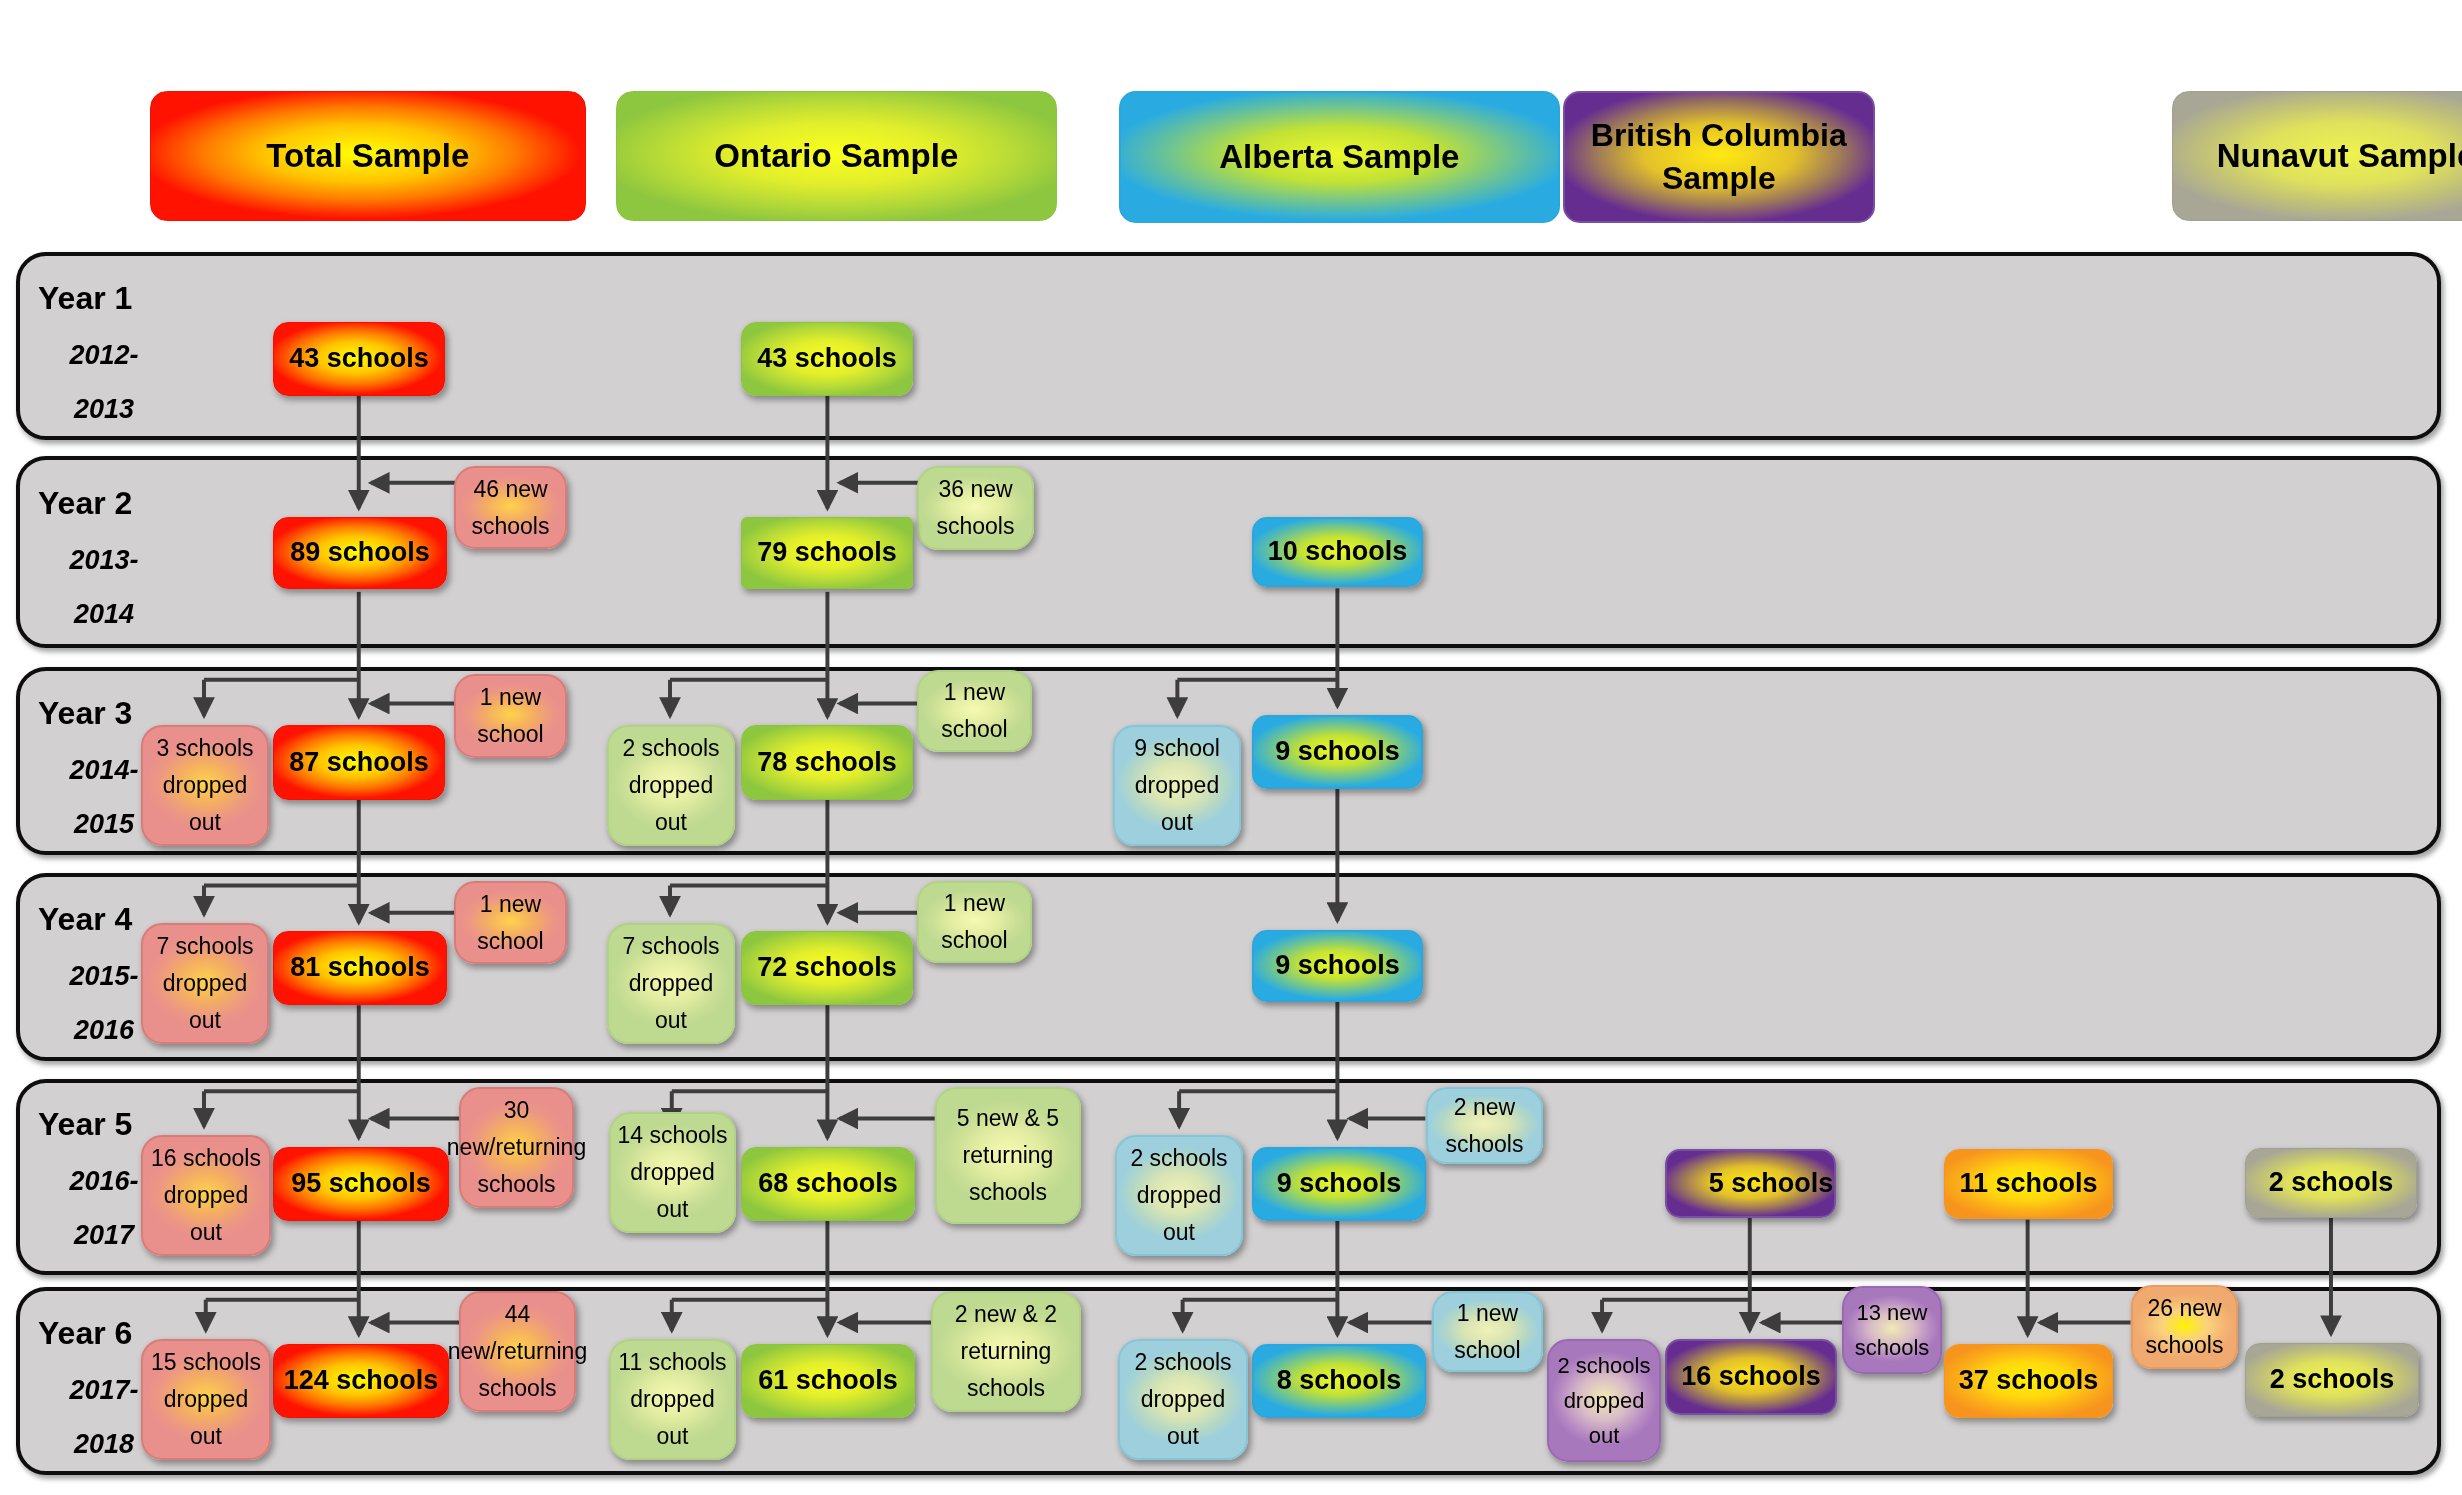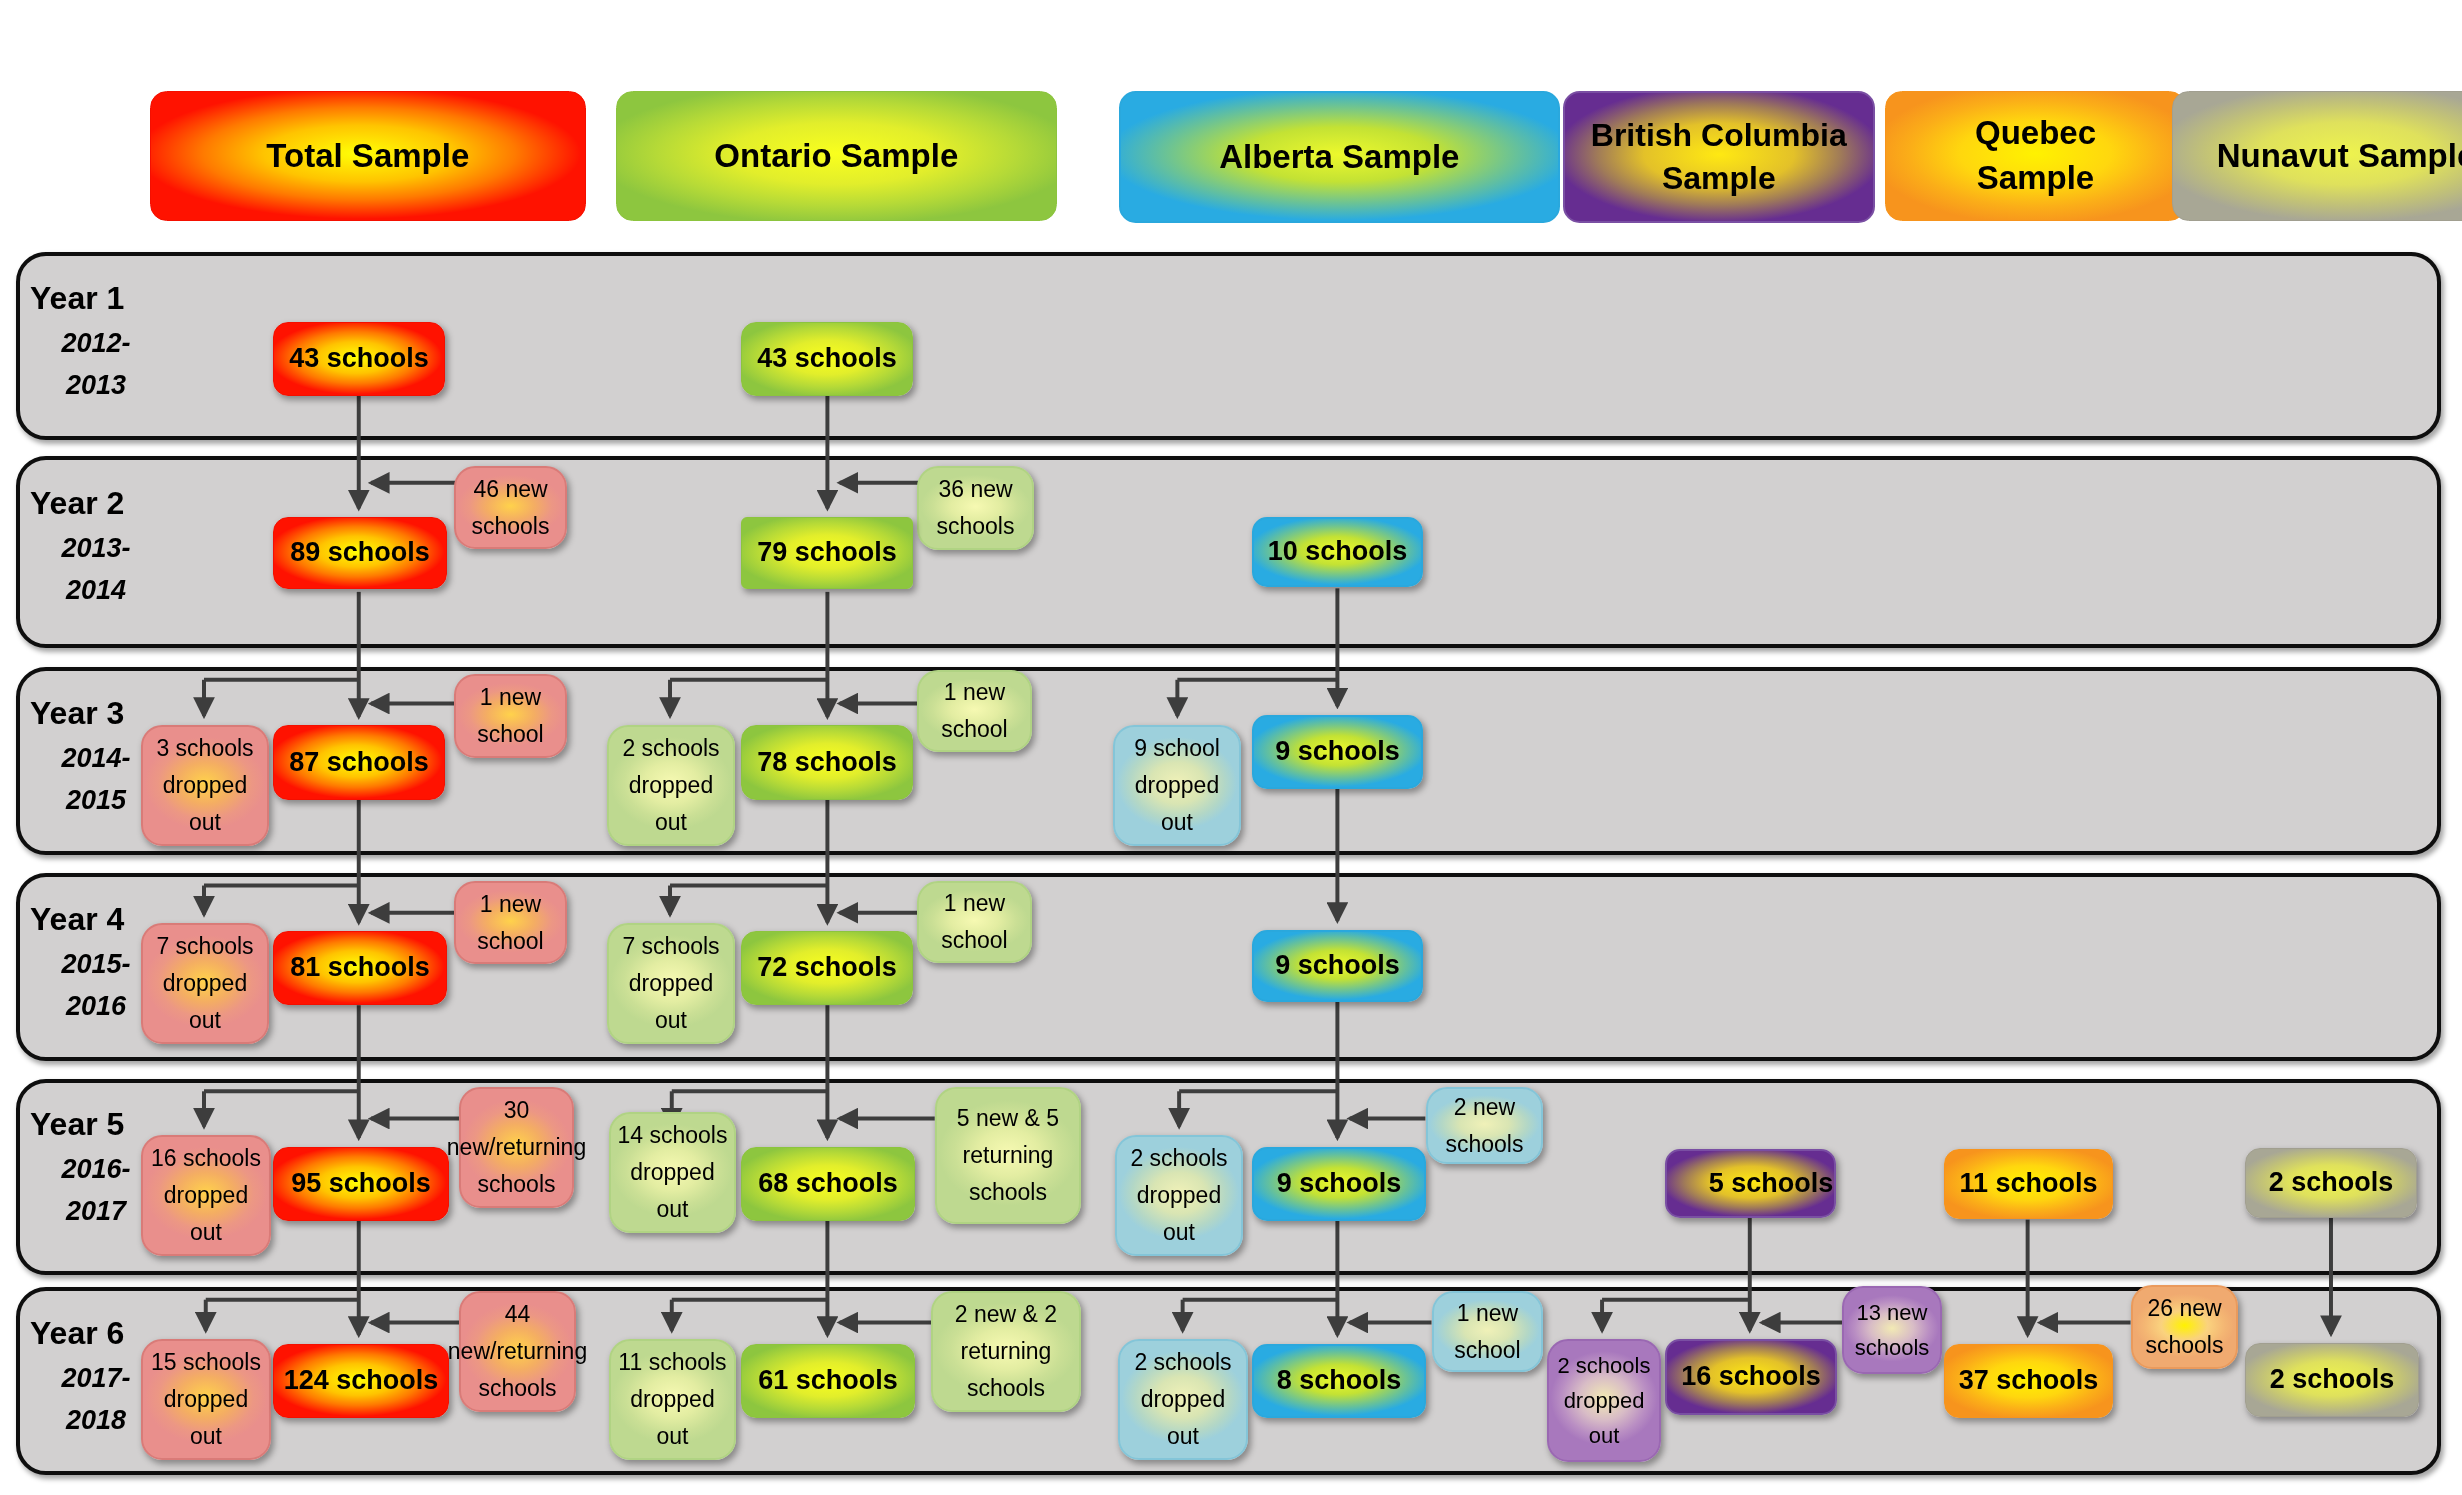--- a/index.html
+++ b/index.html
@@ -25,21 +25,21 @@
   .orange{background:radial-gradient(ellipse 60% 60% at 50% 48%,#fff200 0%,#ffd70e 42%,#fbae18 70%,#f7941d 92%);border:1.8px solid #f7941d;}
   .khaki {background:radial-gradient(ellipse 60% 58% at 50% 48%,#eef34e 0%,#dfe15c 42%,#c2c277 68%,#a8a795 92%);border:1.8px solid #a19f90;}
 
   .pink   {background:radial-gradient(ellipse 54% 44% at 50% 48%,#ffd24b 0%,#f4ae62 40%,#ec9784 70%,#e98f8c 90%);border:2.6px solid #d97b78;}
   .lgreen {background:radial-gradient(ellipse 54% 44% at 50% 48%,#f6f9b2 0%,#e3eda2 40%,#cadf95 70%,#bed990 90%);border:2.6px solid #b0d383;}
   .lblue  {background:radial-gradient(ellipse 54% 44% at 50% 48%,#f0f1b8 0%,#d9e5b3 40%,#b3d7c6 70%,#9dd0dc 90%);border:2.6px solid #84c5d8;}
   .lpurple{background:radial-gradient(ellipse 54% 44% at 50% 48%,#f2eab4 0%,#d8bcc6 42%,#b98ec3 72%,#a878bd 90%);border:2.6px solid #9a68b2;}
   .lorange{background:radial-gradient(ellipse 54% 44% at 50% 48%,#fff200 0%,#fad27e 42%,#f4b673 72%,#f0aa70 90%);border:2.6px solid #ea9a5c;}
 
   .yearblock{position:absolute;z-index:3;width:132px;display:flex;flex-direction:column;
-             align-items:center;row-gap:11px;}
+             align-items:center;row-gap:23px;margin-left:8px;}
   .yearlab{font-size:32px;font-weight:700;align-self:flex-start;}
   .yearper{font-size:27px;font-weight:700;font-style:italic;}
 </style>
 </head>
 <body>
 
 <div id="stage">
 
   <div class="band" style="top:252px;height:188px;"></div>
   <div class="band" style="top:456px;height:192px;"></div>
@@ -116,21 +116,20 @@
         <path d="M2423,1504 H2320" marker-end="url(#ah)"></path>
 
       <path d="M2651,1385 V1517" marker-end="url(#ah)"></path>
     </g>
   </svg>
 
   <div class="header red" style="left:150px;top:91px;width:416px;height:128px;">Total Sample</div>
   <div class="header green" style="left:616px;top:91px;width:421px;height:128px;">Ontario Sample</div>
   <div class="header blue" style="left:1119px;top:91px;width:419px;height:128px;">Alberta Sample</div>
   <div class="header purple" style="left:1563px;top:91px;width:290px;height:128px;font-size:32px;">British Columbia Sample</div>
-  <div class="header orange" style="left:1885px;top:91px;width:239px;height:128px;padding:0 30px;">Quebec Sample</div>
   <div class="header khaki" style="left:2172px;top:91px;width:262px;height:128px;padding:0 42px;">Nunavut Sample</div>
 
   <div class="yearblock" style="left:30px;top:280px;">
     <span class="yearlab">Year 1</span>
     <span class="yearper">2012-</span>
     <span class="yearper">2013</span>
   </div>
   <div class="yearblock" style="left:30px;top:485px;">
     <span class="yearlab">Year 2</span>
     <span class="yearper">2013-</span>

